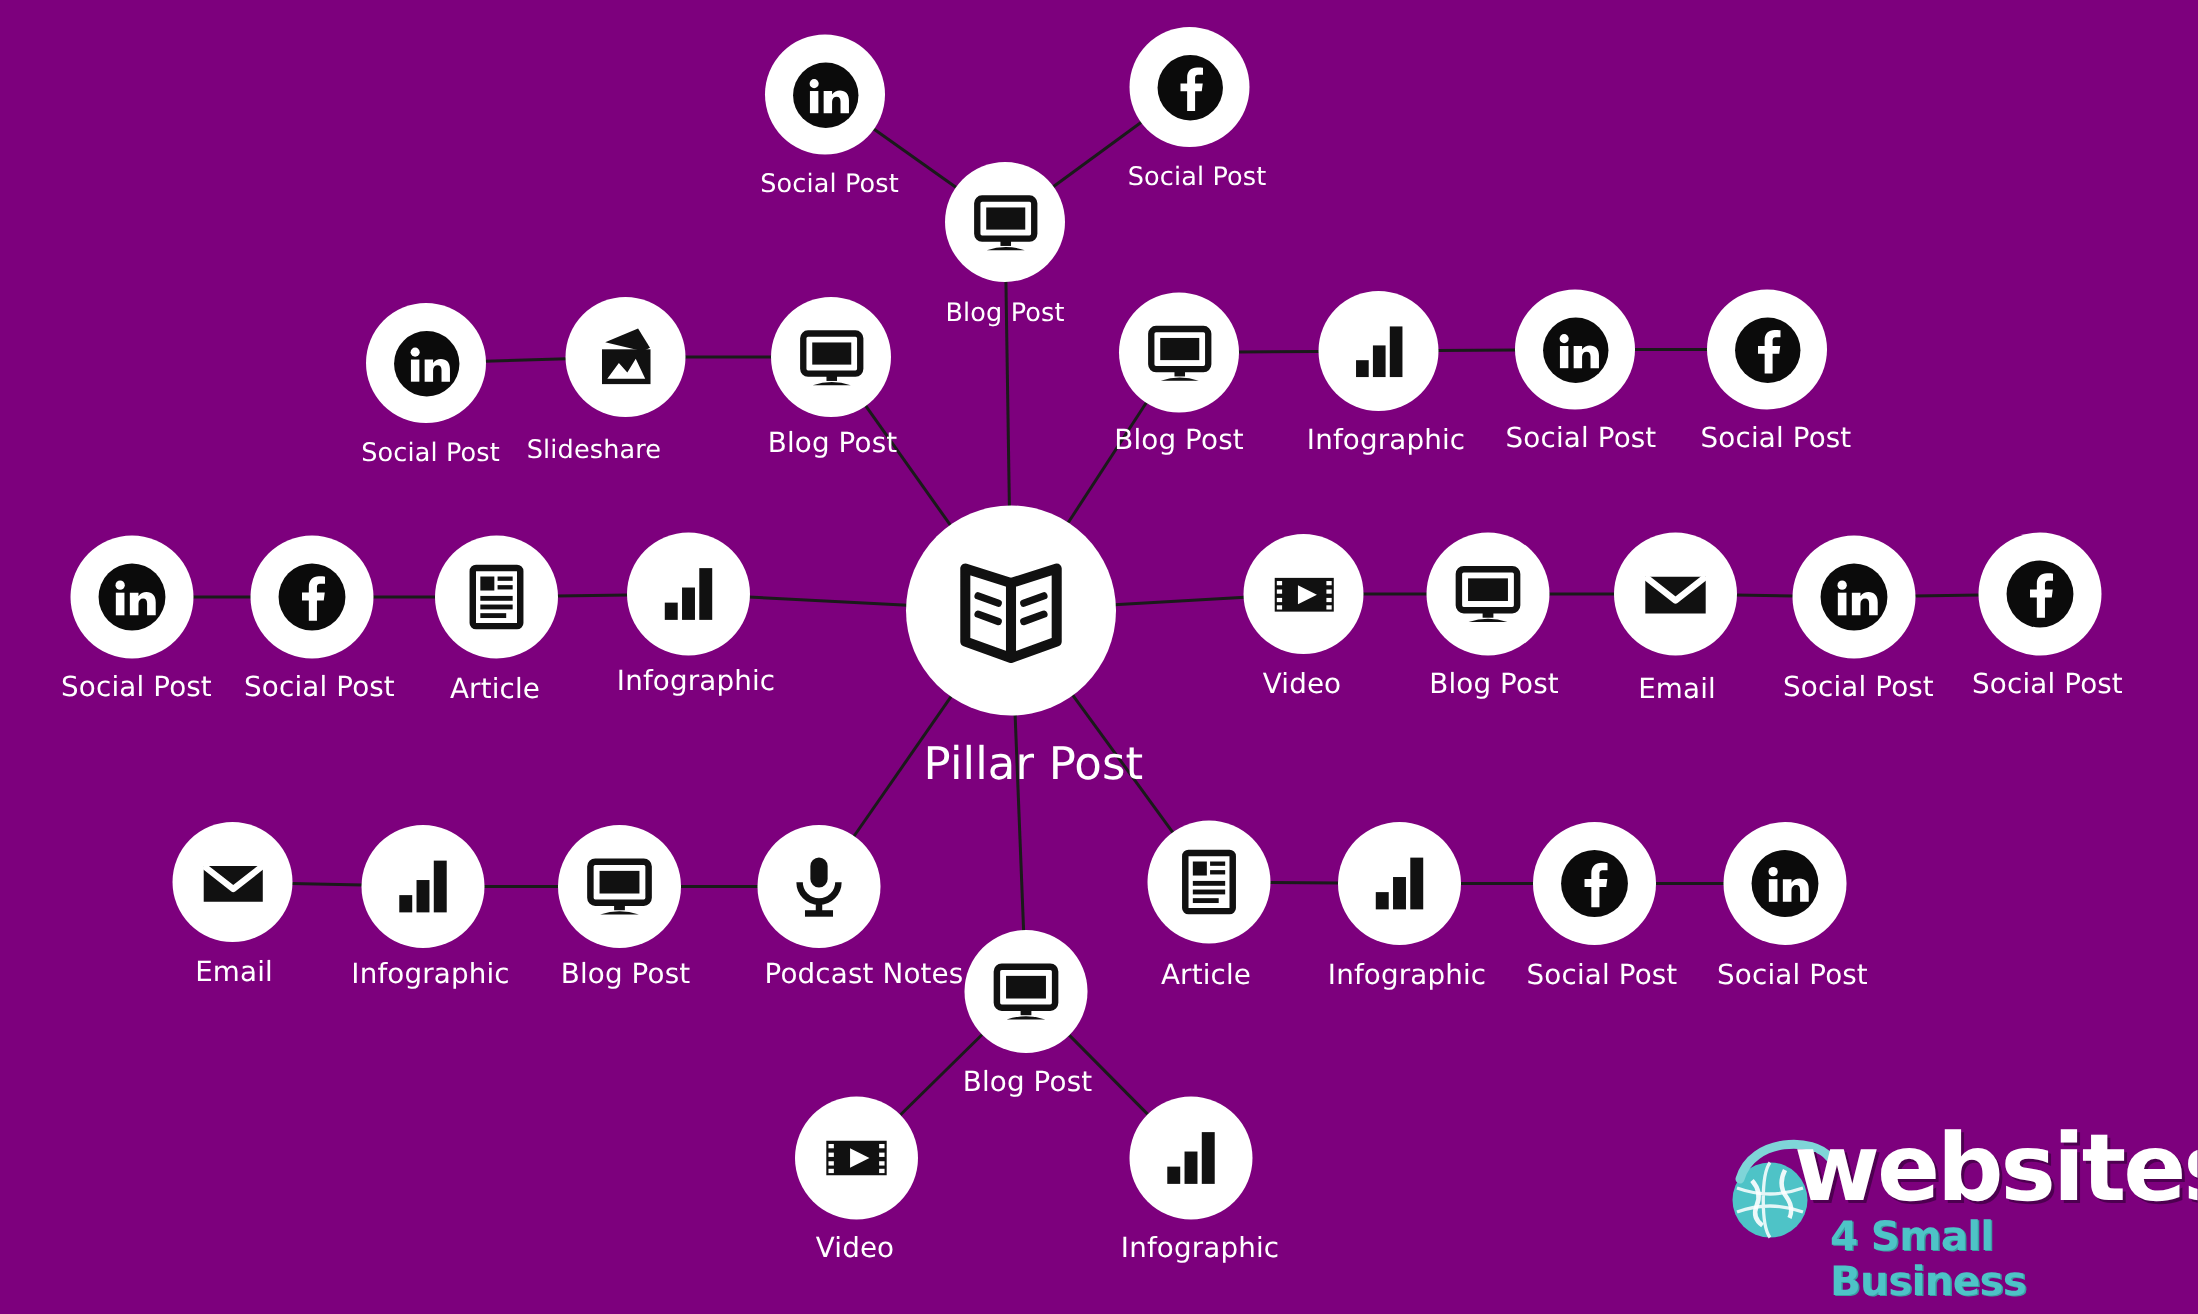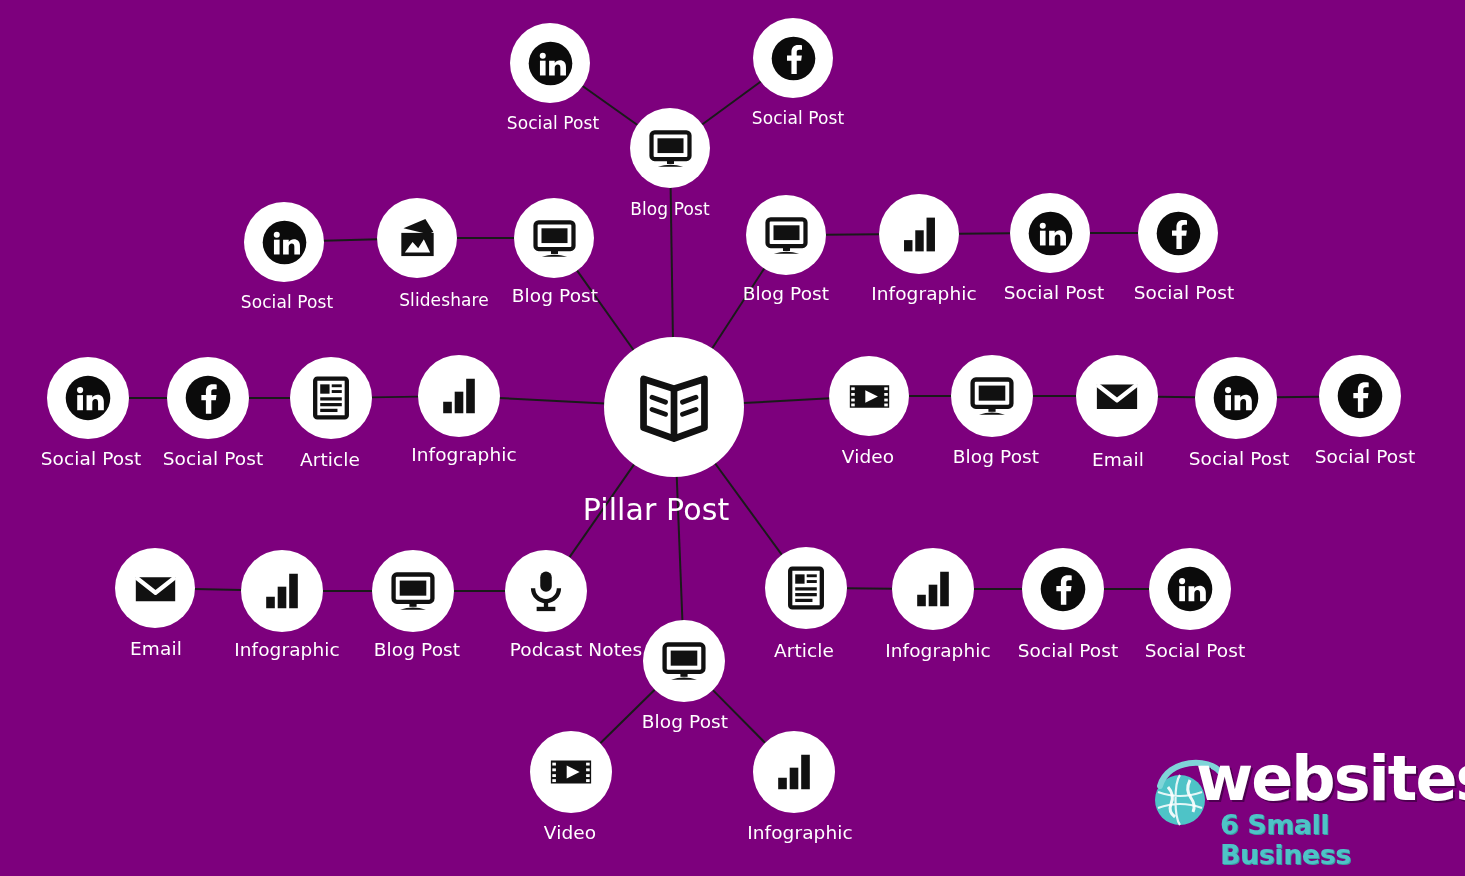--- a/index.html
+++ b/index.html
@@ -115,21 +115,21 @@
       <div class="lbl sm" style="left: 287px; top: 292px;">Social Post</div>
       <div class="node" style="left: 417px; top: 238px; width: 80px; height: 80px;">
         <span>
           <svg width="45" height="45" viewBox="0 0 64 64">
         <path d="M12 16 L44 5 L54 24 L47 27 Z" fill="#111111" transform="rotate(-4 32 16)"></path>
         <rect x="9" y="24" width="46" height="33" fill="#111111"></rect>
         <path d="M14 52 L25 37 L33 46 L41 33 L50 52 Z" fill="#fff"></path>
       </svg>
         </span>
       </div>
-      <div class="lbl sm" style="left: 444px; top: 290px;">Slideshare</div>
+      <div class="lbl sm" style="left: 396px; top: 290px;">Slideshare</div>
       <div class="node" style="left: 554px; top: 238px; width: 80px; height: 80px;">
         <span>
           <svg width="45" height="45" viewBox="0 0 64 64">
         <rect x="5" y="9" width="54" height="38" rx="4.5" ry="4.5" fill="none" stroke="#111111" stroke-width="6"></rect>
         <rect x="13.5" y="17.5" width="37" height="21" fill="#111111"></rect>
         <rect x="27" y="47" width="10" height="7" fill="#111111"></rect>
         <path d="M14 58 q18 -6 36 0 z" fill="#111111"></path>
       </svg>
         </span>
       </div>
@@ -410,29 +410,29 @@
         <path d="M32 17 V58" fill="none" stroke="#111111" stroke-width="5.5"></path>
         <g stroke="#111111" stroke-width="4" stroke-linecap="round">
           <path d="M14 24 L25 28"></path>
               <path d="M14 34 L25 38"></path>
           <path d="M50 24 L39 28"></path>
               <path d="M50 34 L39 38"></path>
         </g>
       </svg>
         </span>
       </div>
-      <div class="lbl hub" style="left: 656px; top: 492px; text-align: center;">Pillar Post</div>
+      <div class="lbl hub" style="left: 689px; top: 492px; text-align: center;">Pillar Post</div>
     </div>
 
   <div id="logo">
     <div class="wrap">
       <svg width="70" height="76" viewBox="0 0 70 76" style="position:absolute;left:0;top:6px;">
         <circle cx="28" cy="44" r="25" fill="#4ec3c7"></circle>
         <path d="M28 19 C22 27 22 61 28 69 M6 36 Q28 44 50 36 M6 52 Q28 44 50 52" stroke="#ffffff" stroke-width="2.2" fill="none" opacity=".85"></path>
         <path d="M16 31 q7 8 3 17 q-3 8 4 13" stroke="#ffffff" stroke-width="3" fill="none" opacity=".9"></path>
         <path d="M38 24 q-5 10 1 18 q5 7 2 14" stroke="#ffffff" stroke-width="3" fill="none" opacity=".9"></path>
         <path d="M8 30 C16 2 58 2 68 16" stroke="#7fd5d8" stroke-width="6" fill="none" stroke-linecap="round"></path>
       </svg>
       <div class="logo-main">websites</div>
-      <div class="logo-sub">6 Small Business</div>
+      <div class="logo-sub">4 Small Business</div>
     </div>
   </div>
 </div>
 
 </body></html>

